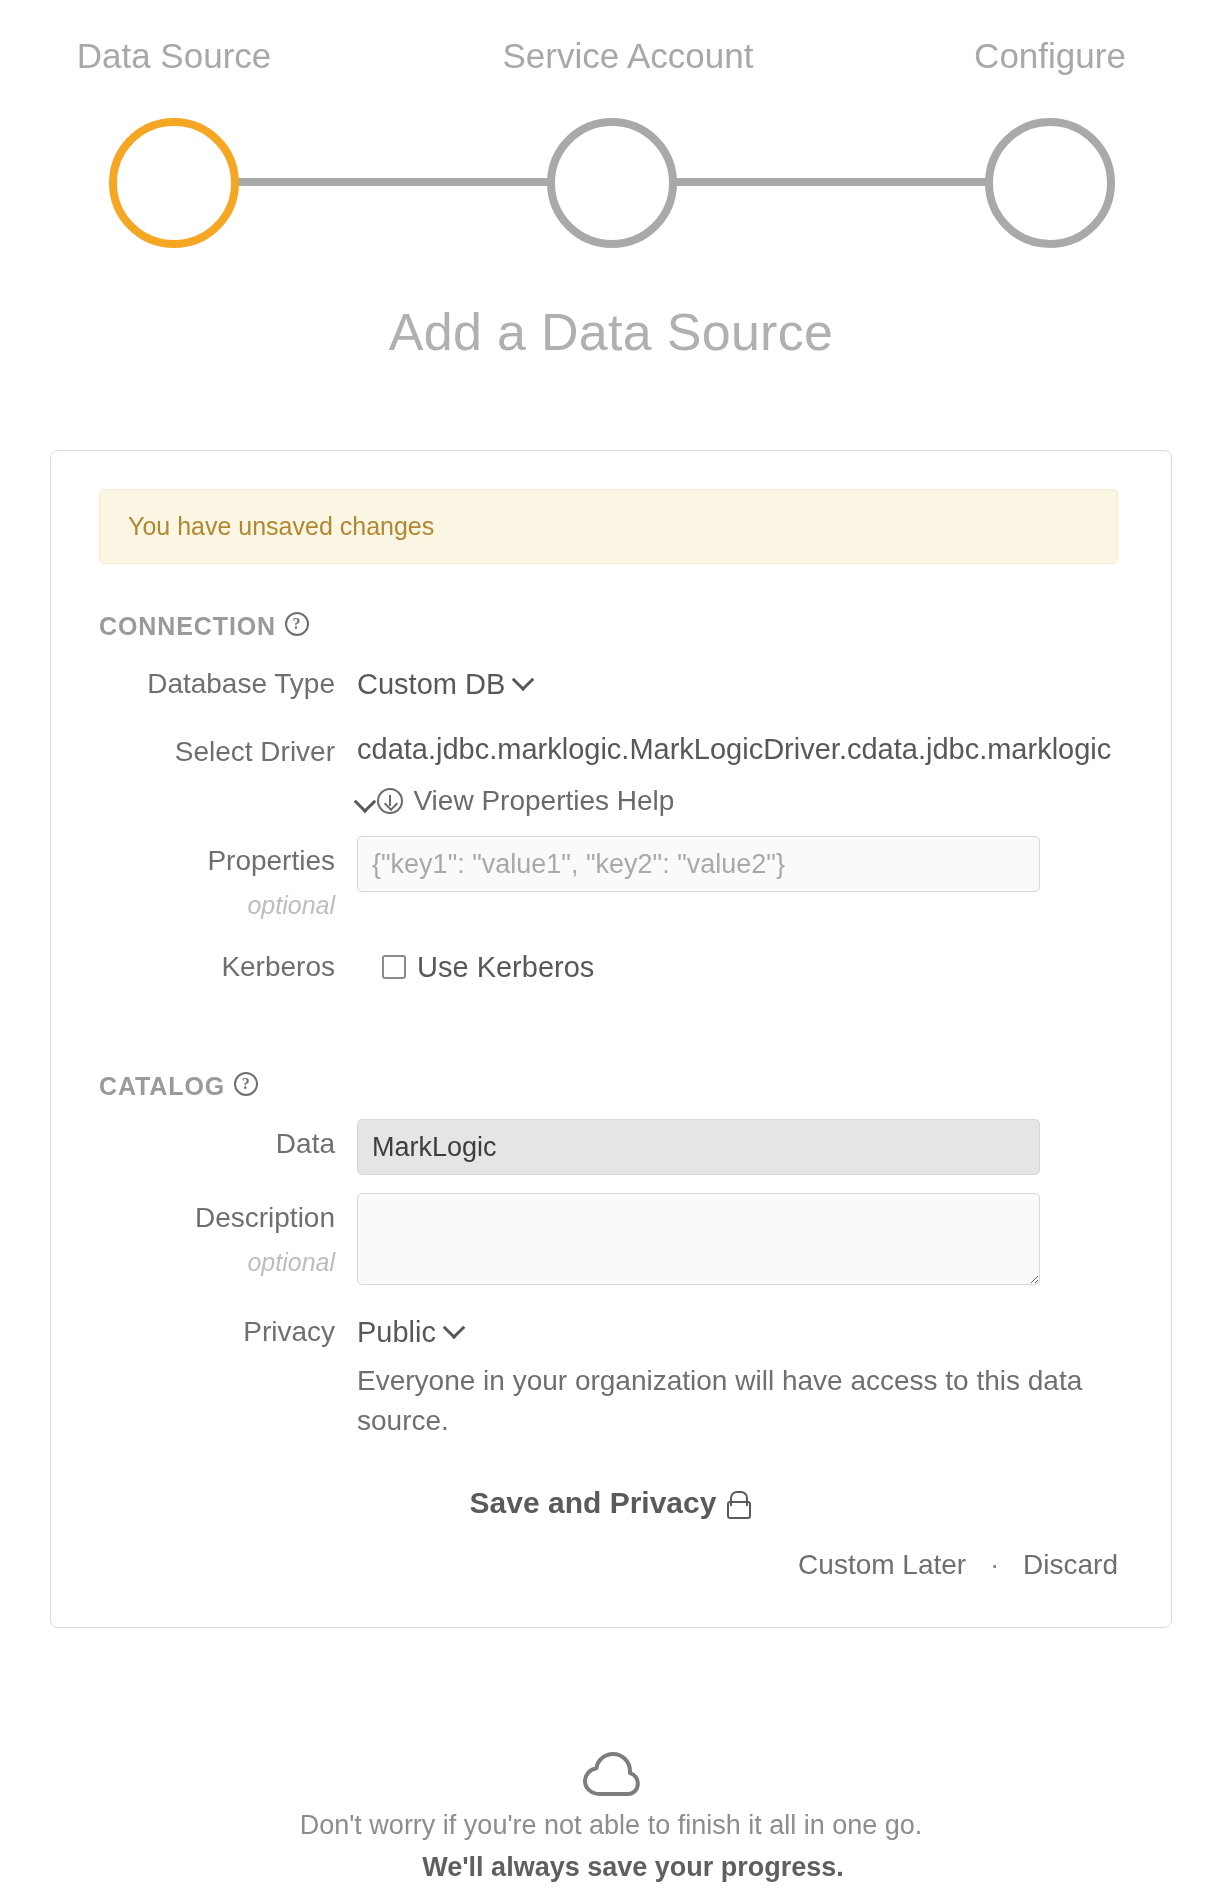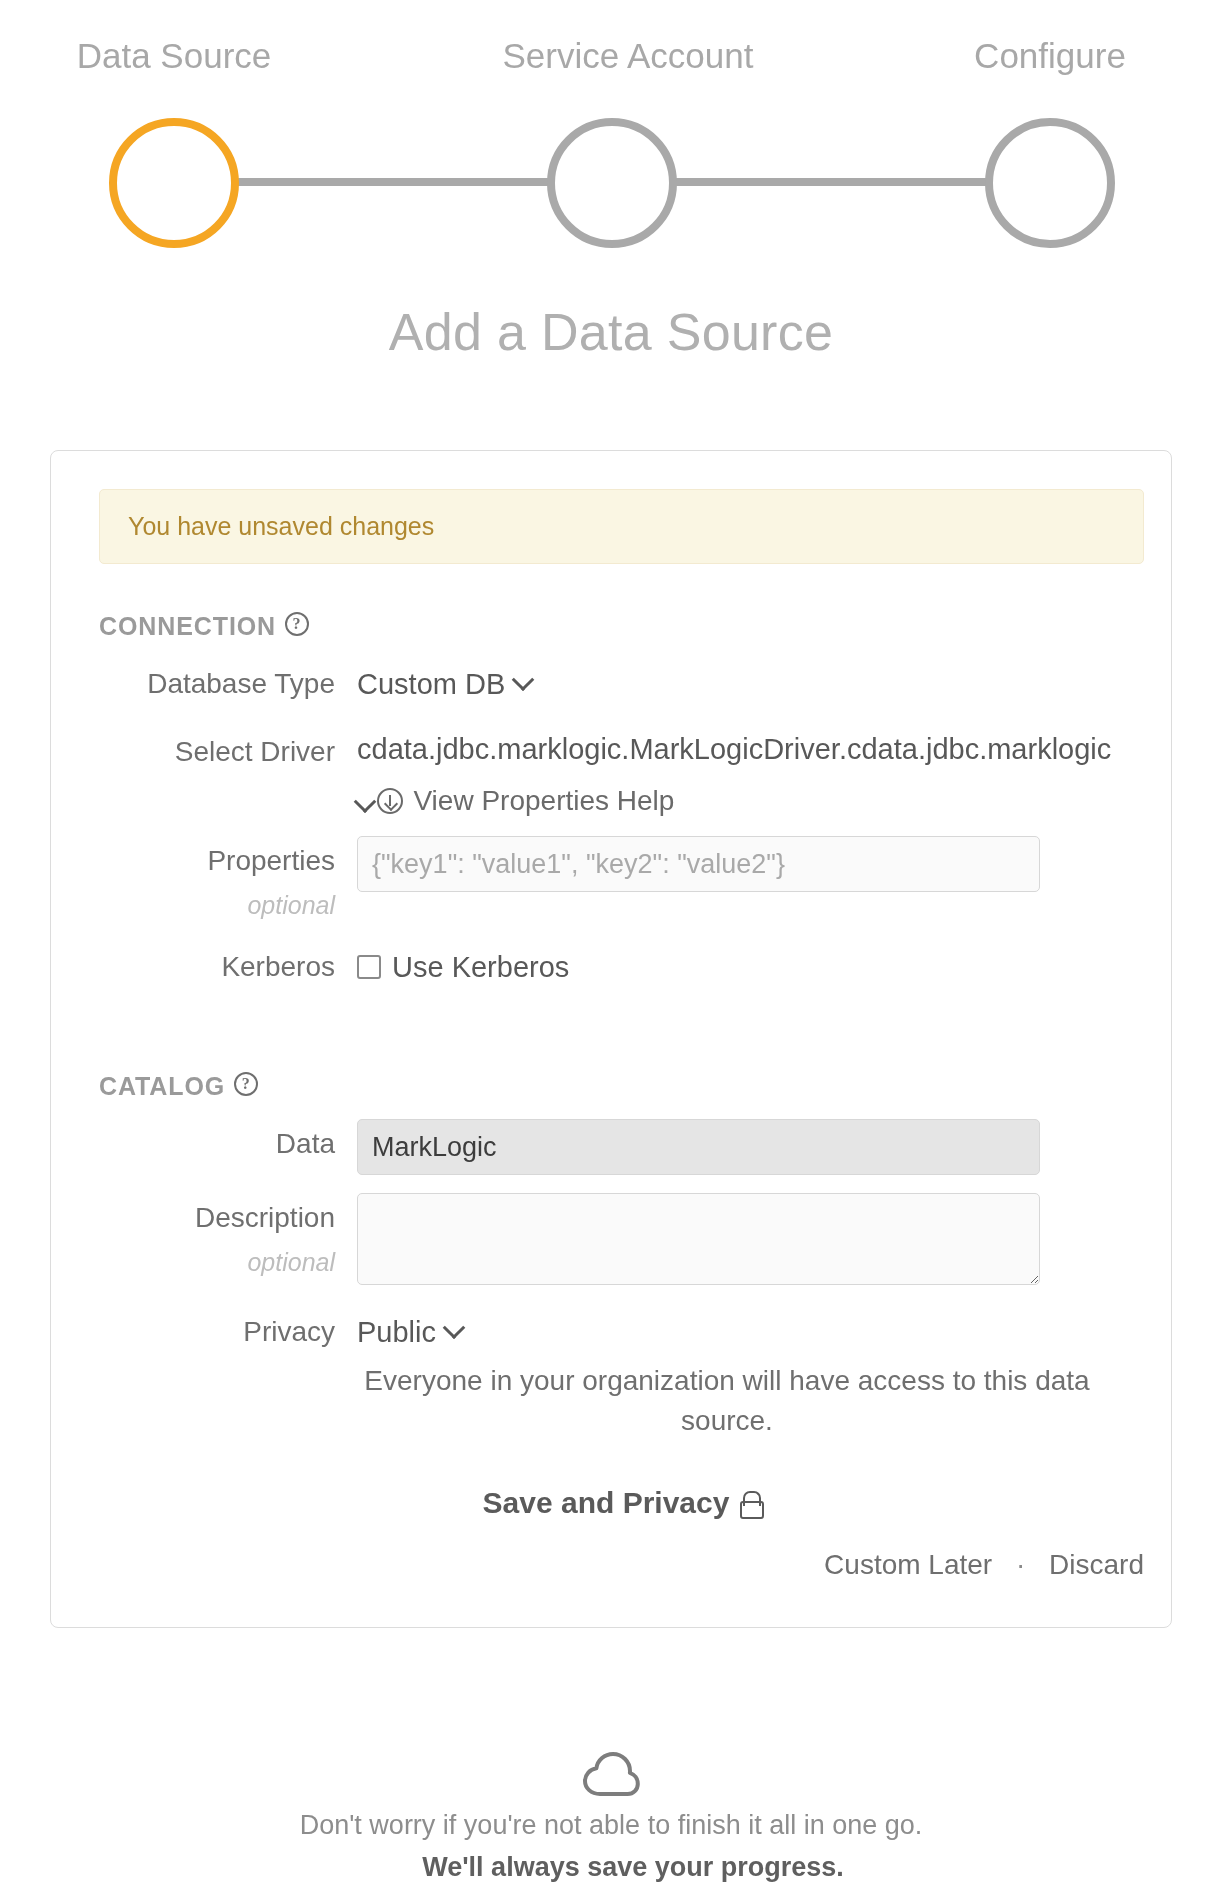--- a/index.html
+++ b/index.html
@@ -46,21 +46,21 @@
     text-align: center; font-size: 52px; color: #b0b0b0;
     font-weight: 400; margin-top: 50px; letter-spacing: 0.3px;
   }
 
   
   .card {
     position: absolute; left: 50px; top: 450px;
     width: 1122px;
     border: 1px solid #dcdcdc; border-radius: 8px;
     background: #ffffff;
-    padding: 38px 27px 46px 48px;
+    padding: 38px 53px 46px 48px;
   }
 
   .alert {
     background: #faf6e3; border: 1px solid #f3ead0; border-radius: 5px;
     padding: 22px 28px; font-size: 25px; color: #b08830;
     margin-bottom: 48px;
   }
 
   
   .section-head {
@@ -134,30 +134,30 @@
     content: ""; position: absolute; left: 50%; top: 5px;
     width: 2px; height: 11px; background: #6a6a6a; transform: translateX(-50%);
   }
   .dl-icon::after {
     content: ""; position: absolute; left: 50%; top: 9px;
     width: 8px; height: 8px; margin-left: -4px;
     border-right: 2px solid #6a6a6a; border-bottom: 2px solid #6a6a6a;
     transform: rotate(45deg);
   }
 
-  .checkbox-row { display: flex; align-items: center; gap: 11px; line-height: 50px; }
+  .checkbox-row { display: flex; align-items: center; gap: 11px; line-height: 50px; margin-left: 25px; }
   .checkbox {
     width: 24px; height: 24px; border: 2px solid #8a8a8a; border-radius: 3px;
     background: #fff; cursor: pointer; flex: 0 0 24px;
   }
   .checkbox-label { font-size: 29px; color: #585858; }
 
   .privacy-desc {
     font-size: 28px; color: #6f6f6f; line-height: 40px;
-    width: 740px; margin-top: 4px; text-align: center;
+    width: 740px; margin-top: 4px;
   }
 
   .spacer { height: 62px; }
 
   
   .save-row { text-align: center; margin-top: 44px; }
   .save-btn {
     display: inline-flex; align-items: center; gap: 11px;
     font-size: 30px; font-weight: 700; color: #5a5a5a;
     background: none; border: none; cursor: pointer;

